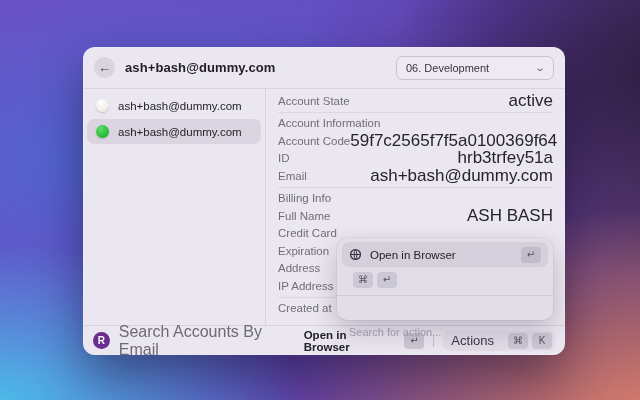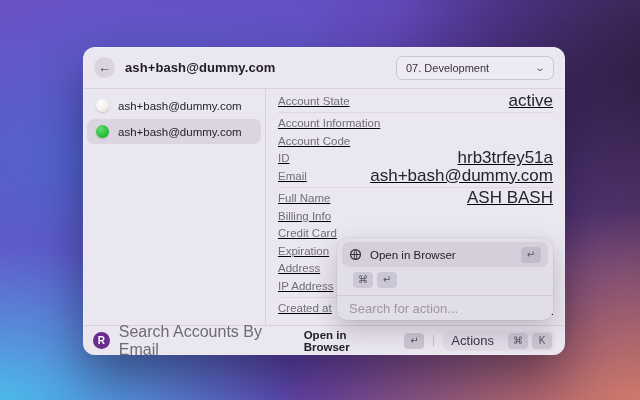--- a/index.html
+++ b/index.html
@@ -42,21 +42,21 @@
   .side-item.sel{ background:#dbd5e1; }
   .dot{ width:13px; height:13px; border-radius:50%; margin-right:9px; flex:0 0 13px;
     box-shadow:0 1px 2px rgba(0,0,0,.18);}
   .dot.white{ background:radial-gradient(circle at 35% 30%, #ffffff, #f0ede9 65%, #d9d5cf);}
   .dot.green{ background:radial-gradient(circle at 35% 30%, #63da6c, #25bc34 65%, #129a24);}
   .side-label{ font-size:11.5px; color:#26232c; }
   .vdivider{ width:1px; background:#d6d1dc; flex:0 0 1px; }
 
   
   .details{ flex:1; padding:3px 12px 0 12px; min-width:0;}
-  .drow{ height:17.5px; display:flex; align-items:center; justify-content:space-between;text-decoration:underline; }
+  .drow{ height:17.5px; display:flex; align-items:center; justify-content:space-between; }
   .dlabel{ font-size:11.5px; color:#716d7a; white-space:nowrap;}
   .dvalue{ font-size:17px; color:#26232c; white-space:nowrap;}
   .sect .dlabel{ color:#6f6b79; }
   .ddiv{ height:1px; background:#dcd7e1; margin:2px 0; }
 
   
   .popup{
     position:absolute; left:254px; top:191px; width:216px; height:82px;
     background:#e2dee8; border-radius:10px; padding:4px 5px 0 5px;
     box-shadow:0 10px 26px rgba(20,12,40,.22), 0 0 0 .5px rgba(0,0,0,.07);
@@ -64,21 +64,21 @@
   .prow{ height:25px; display:flex; align-items:center; padding:0 7px; border-radius:7px; }
   .prow.sel{ background:#d4cfda; }
   .globe{ width:13px; height:13px; color:#332f3c; margin-right:8px; flex:0 0 13px;}
   .plabel{ font-size:11.5px; color:#25222b; flex:1; }
   .keycap{ min-width:20px; height:16px; border-radius:4px; background:#ccc7d4;
     display:flex; align-items:center; justify-content:center;
     font-size:10px; color:#565260; margin-left:4px; padding:0 3px;}
   .prow.sel .keycap{ background:#c2bcca; }
   .pdiv{ height:1px; background:#cfcad6; margin:3px -5px 0 -5px; }
   .psearch{ height:24px; display:flex; align-items:center; padding:0 7px;
-    font-size:13px; color:#9b96a4; }
+    font-size:11px; color:#9b96a4;margin-top:24px; }
 
   
   .ftr{ height:29px; flex:0 0 29px; display:flex; align-items:center; padding:0 10px; }
   .applogo{ width:17px; height:17px; border-radius:50%; background:#6b2d8f; color:#fff;
     font-size:10px; font-weight:700; display:flex; align-items:center; justify-content:center;}
   .cmdname{ margin-left:9px; font-size:16px; color:#6e6a78; }
   .primary-label{ font-size:11.5px; font-weight:700; color:#23202a; margin-right:6px;}
   .fsep{ width:1px; height:12px; background:#c6c1cf; margin:0 9px; }
   .actions-group{ display:flex; align-items:center; background:#e2dde8; border-radius:6px;
     padding:2px 3px 2px 8px;}
@@ -90,21 +90,21 @@
 <div class="stage">
   <div class="window">
 
     <div class="hdr">
       <div class="back">
         <span>←</span>
       </div>
       <div class="title">ash+bash@dummy.com</div>
       <div class="spacer"></div>
       <div class="dropdown">
-        <span class="dd-label">07. Development</span>
+        <span class="dd-label">06. Development</span>
         <span class="chev">⌄</span>
       </div>
     </div>
     <div class="hdr-divider"></div>
 
     <div class="body">
 
       <div class="sidebar">
         <div class="side-item">
           <span class="dot white"></span>
@@ -122,36 +122,37 @@
         <div class="drow">
           <span class="dlabel">Account State</span>
           <span class="dvalue">active</span>
         </div>
         <div class="ddiv"></div>
         <div class="drow sect">
           <span class="dlabel">Account Information</span>
         </div>
         <div class="drow">
           <span class="dlabel">Account Code</span>
+          <span class="dvalue">59f7c2565f7f5a0100369f64</span>
         </div>
         <div class="drow">
           <span class="dlabel">ID</span>
           <span class="dvalue">hrb3trfey51a</span>
         </div>
         <div class="drow">
           <span class="dlabel">Email</span>
           <span class="dvalue">ash+bash@dummy.com</span>
         </div>
         <div class="ddiv"></div>
+        <div class="drow sect">
+          <span class="dlabel">Billing Info</span>
+        </div>
         <div class="drow">
           <span class="dlabel">Full Name</span>
           <span class="dvalue">ASH BASH</span>
-        </div>
-        <div class="drow sect">
-          <span class="dlabel">Billing Info</span>
         </div>
         <div class="drow">
           <span class="dlabel">Credit Card</span>
           <span class="dvalue"></span>
         </div>
         <div class="drow">
           <span class="dlabel">Expiration</span>
           <span class="dvalue"></span>
         </div>
         <div class="drow">

